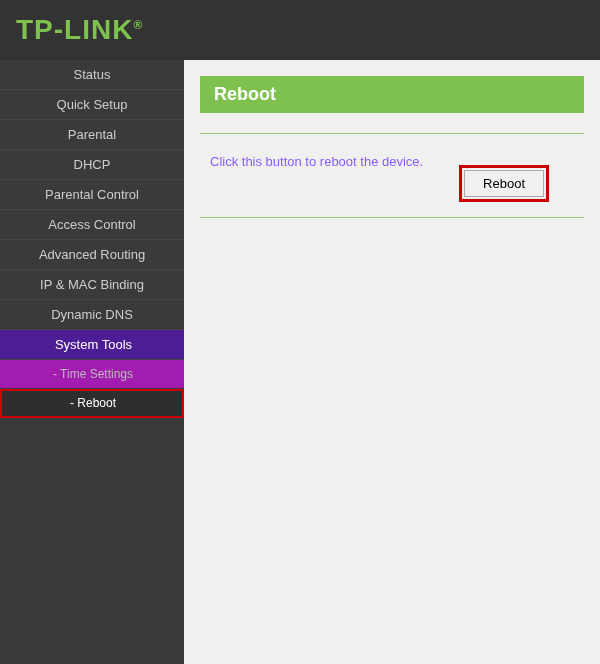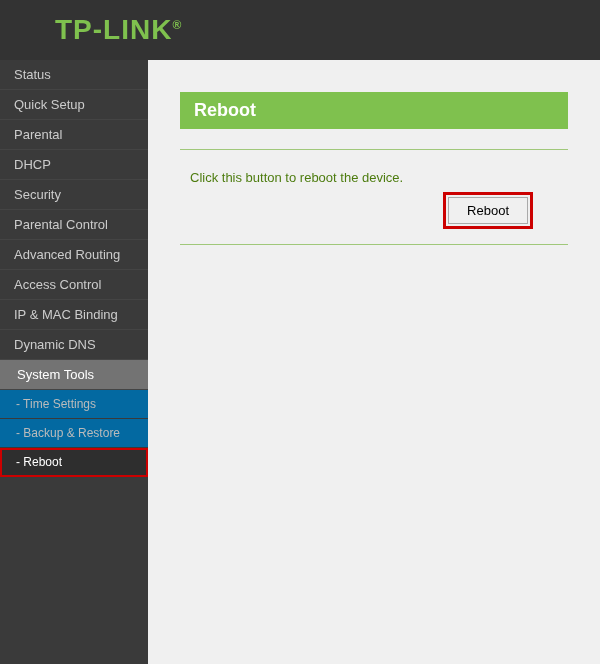--- a/index.html
+++ b/index.html
@@ -18,43 +18,43 @@
       height: 60px;
       display: flex;
       align-items: center;
       padding-left: 16px;
     }
     #logo-text {
       color: #fff;
       font-size: 28px;
       font-weight: bold;
       letter-spacing: 1px;
-      margin-left: 39px;
     }
     #logo-text span {
       color: #7fc14e;
     }
     #logo-registered {
       color: #7fc14e;
       font-size: 12px;
       vertical-align: super;
     }
 
     
     #layout {
       display: flex;
       height: calc(664px - 60px);
     }
 
     
     #sidebar {
-      width: 148px;
+      width: 184px;
       background: #3a3a3a;
       overflow-y: auto;
       flex-shrink: 0;
+      text-align: center;
     }
     #sidebar::-webkit-scrollbar {
       width: 8px;
     }
     #sidebar::-webkit-scrollbar-track {
       background: #3a3a3a;
     }
     #sidebar::-webkit-scrollbar-thumb {
       background: #666;
     }
@@ -62,68 +62,68 @@
     .sidebar-item {
       display: block;
       padding: 7px 14px;
       color: #ccc;
       cursor: pointer;
       font-size: 13px;
       border-bottom: 1px solid #444;
       text-decoration: none;
     }
     .sidebar-item.active {
-      background: #737373;
+      background: #4c1d95;
       color: #fff;
       padding-left: 17px;
     }
     .sidebar-item.sub {
       padding-left: 16px;
-      background: #0369a1;
+      background: #a21caf;
       color: #bbb;
       font-size: 12px;
       border-bottom: 1px solid #3a3a3a;
     }
     .sidebar-item.sub-active {
       background: #2e2e2e;
       color: #fff;
       outline: 2px solid #cc0000;
       outline-offset: -2px;
     }
 
     
     #main {
       flex: 1;
       background: #f0f0f0;
       padding: 0;
       overflow-y: auto;
     }
 
     #content-area {
-      padding: 32px;
+      padding: 16px;
     }
 
     #page-title-bar {
       background: #7fc14e;
       color: #fff;
       font-size: 18px;
       font-weight: bold;
       padding: 8px 14px;
       margin-bottom: 20px;
     }
 
     #separator-top {
       border: none;
       border-top: 1px solid #a0c87a;
       margin-bottom: 20px;
     }
 
     #reboot-description {
-      color: #4d7c0f;
-      margin-bottom: 12px;
+      color: #8b5cf6;
+      margin-bottom: 1px;
       padding-left: 10px;
     }
 
     #reboot-button-wrapper {
       display: flex;
       justify-content: flex-end;
       padding-right: 40px;
       margin-bottom: 20px;
     }
 
@@ -152,29 +152,27 @@
   </div>
 </div>
 
 <div id="layout">
 
   <nav id="sidebar">
   <div class="sidebar-item">Status</div>
       <div class="sidebar-item">Quick Setup</div>
       <div class="sidebar-item">Parental</div>
       <div class="sidebar-item">DHCP</div>
-      <div class="sidebar-item">Security</div>
       <div class="sidebar-item">Parental Control</div>
+      <div class="sidebar-item">Access Control</div>
       <div class="sidebar-item">Advanced Routing</div>
-      <div class="sidebar-item">Access Control</div>
       <div class="sidebar-item">IP &amp; MAC Binding</div>
       <div class="sidebar-item">Dynamic DNS</div>
       <div class="sidebar-item active">System Tools</div>
       <div class="sidebar-item sub">- Time Settings</div>
-      <div class="sidebar-item sub">- Backup &amp; Restore</div>
       <div class="sidebar-item sub sub-active" style="color: rgb(255, 255, 255);">- Reboot</div>
     </nav>
 
   <div id="main">
     <div id="content-area">
       <div id="page-title-bar">Reboot</div>
       <hr id="separator-top">
       <p id="reboot-description">Click this button to reboot the device.</p>
       <div id="reboot-button-wrapper">
         <button id="reboot-btn">Reboot</button>

